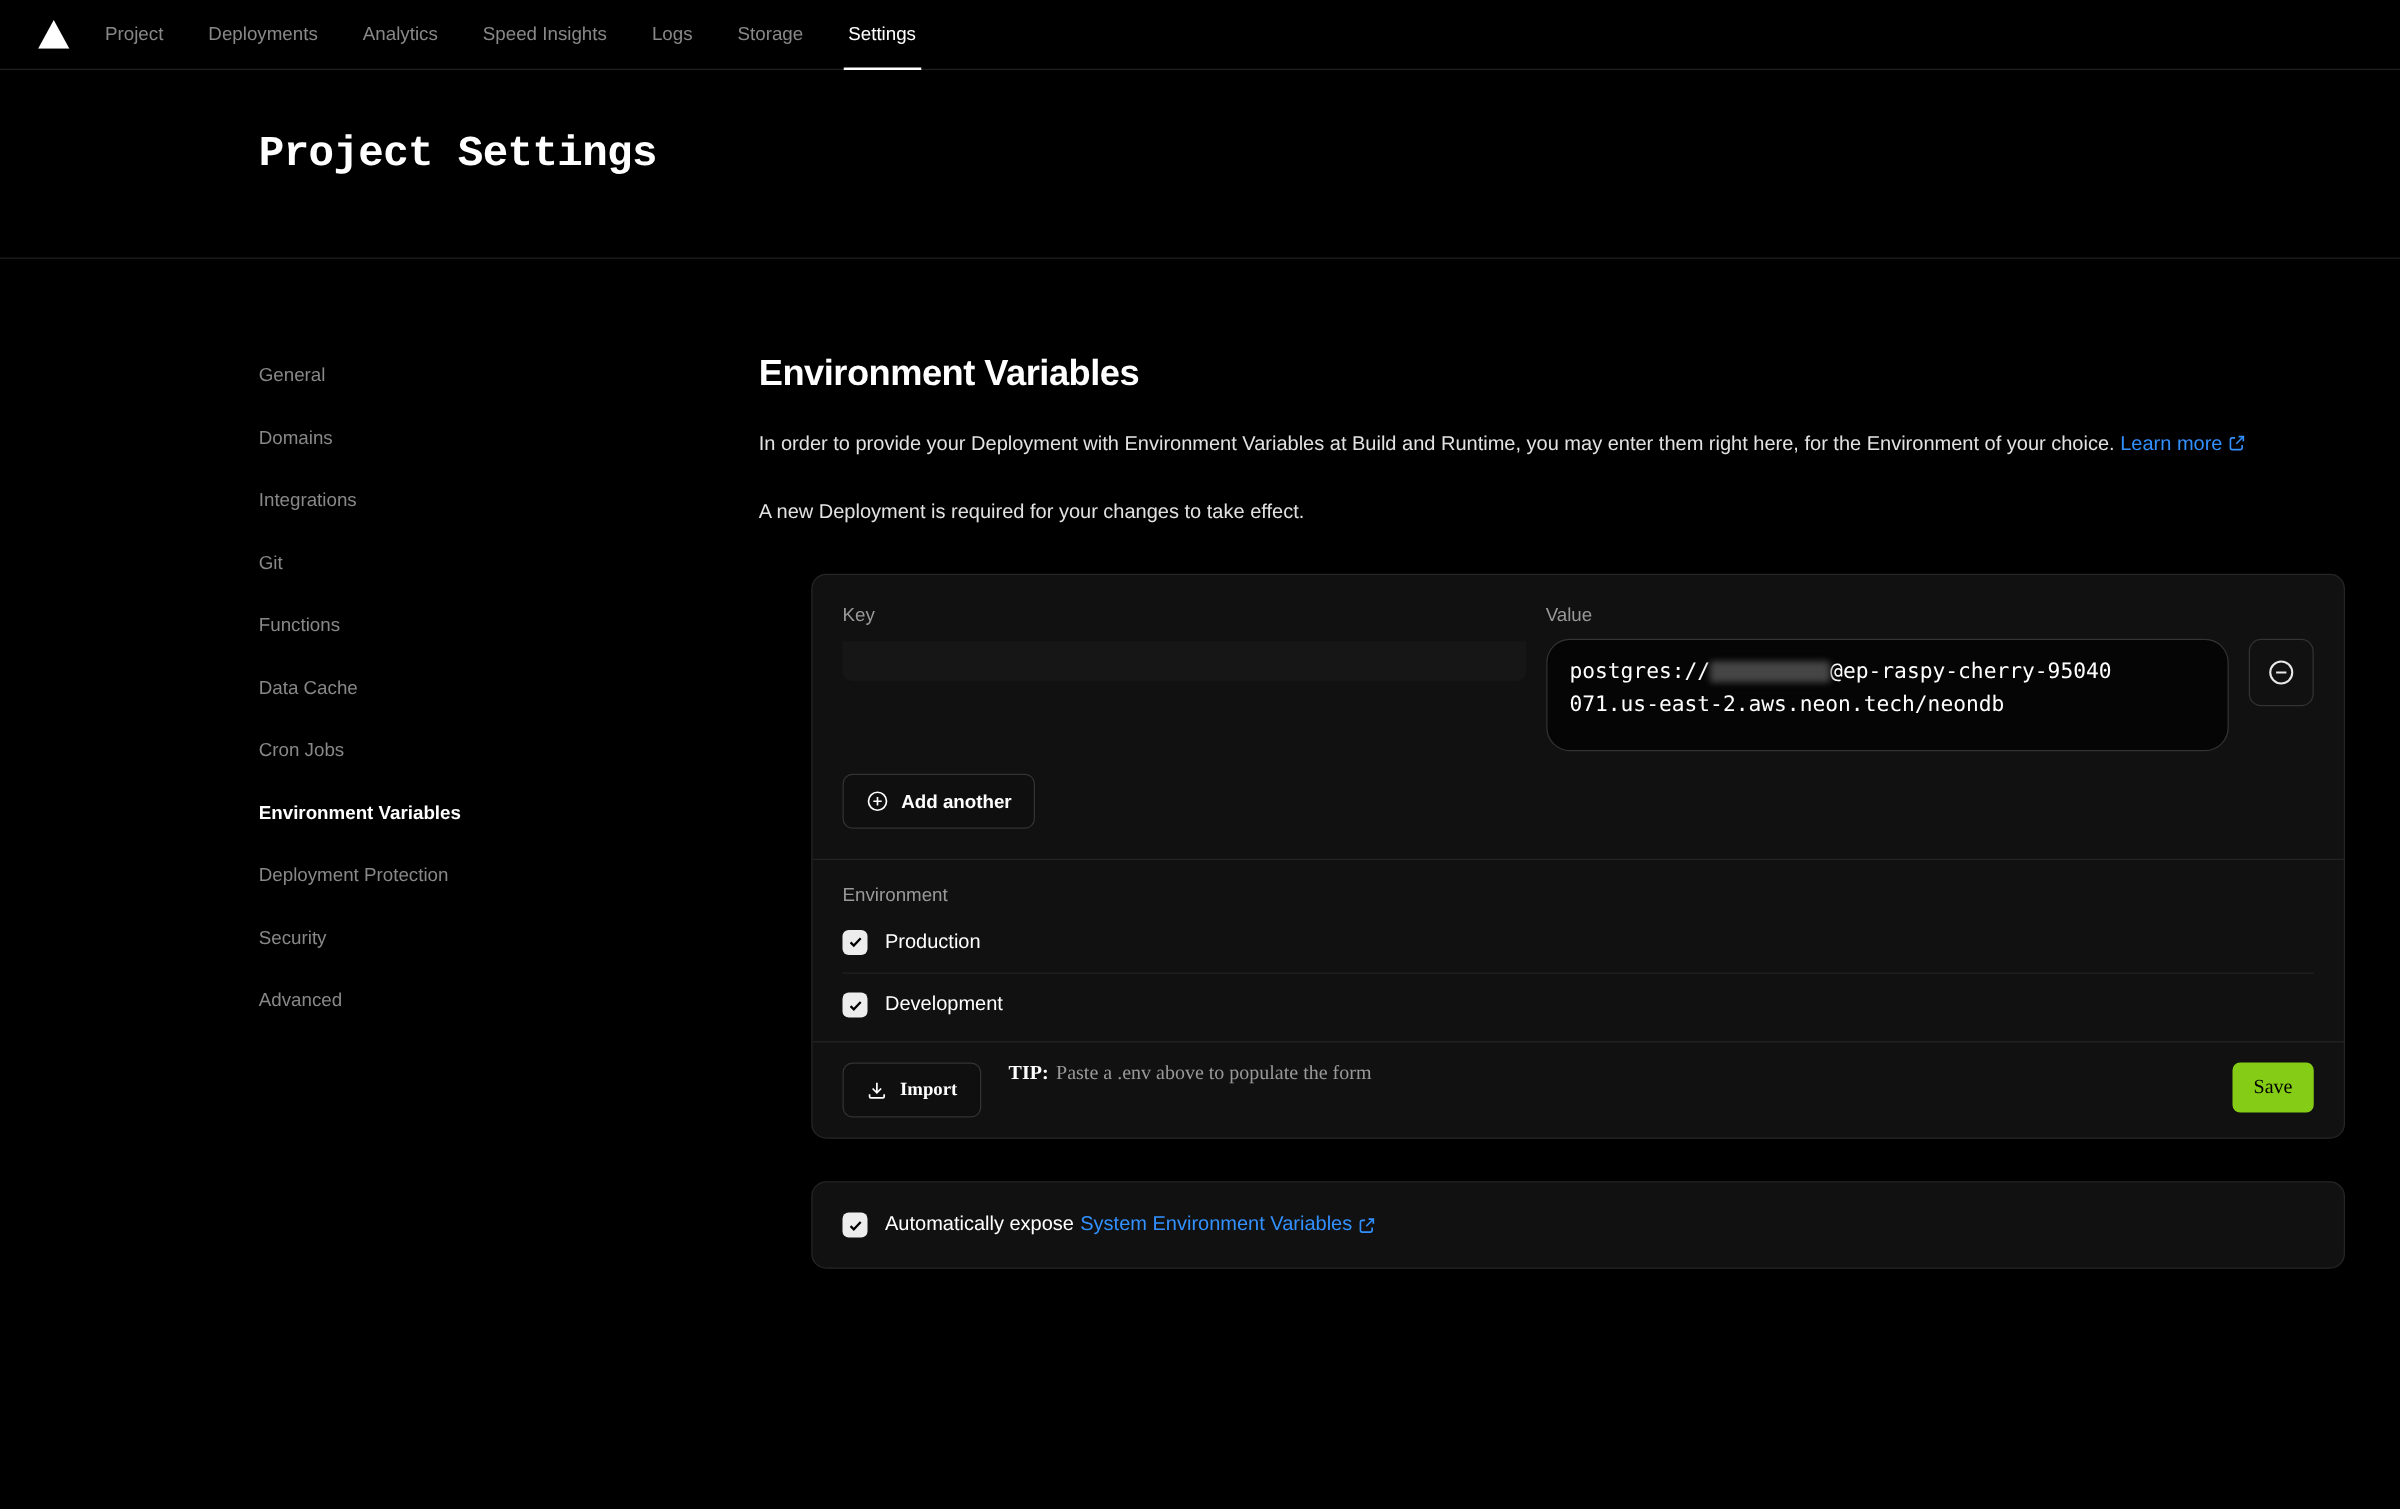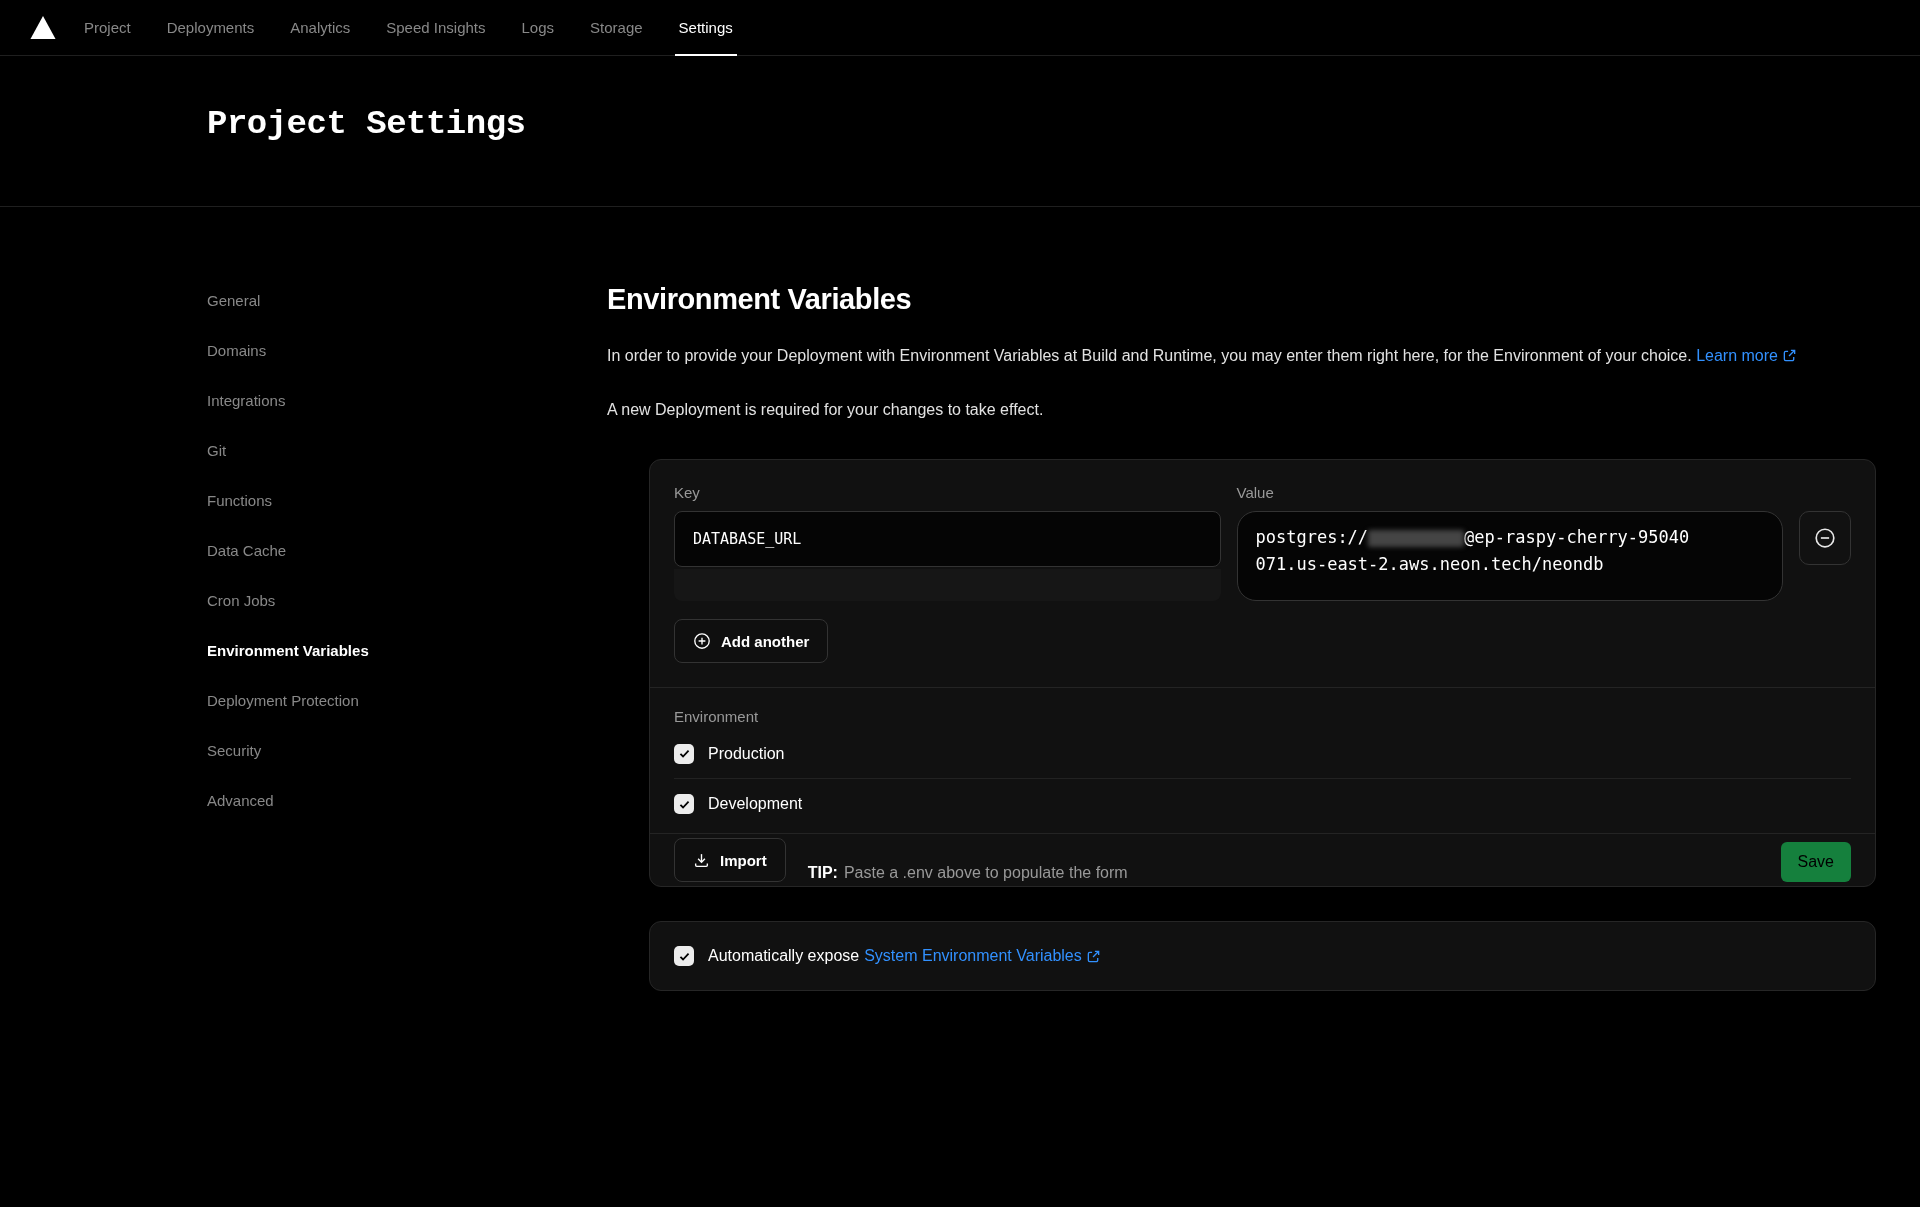--- a/index.html
+++ b/index.html
@@ -91,26 +91,26 @@
   .env-row { display:flex; align-items:center; height:50px; }
   .env-row:not(:last-child) { border-bottom:1px solid #222; }
   .checkbox {
     width:20px; height:20px; background:#ededed; border-radius:5px; margin-right:14px;
     display:flex; align-items:center; justify-content:center; cursor:pointer; flex-shrink:0;
   }
   .env-name { font-size:16px; color:#fff; }
   .custom-branch { margin-left:26px; font-size:16px; }
 
   .card-footer {
-    border-top:1px solid #242424; padding:4px 24px; display:flex; align-items:flex-end;
+    border-top:1px solid #242424; padding:16px 24px; display:flex; align-items:flex-start;font-family:Liberation Serif, serif;
   }
   .tip { margin-left:22px; font-size:16px; color:#999; }
   .tip b { color:#fff; font-weight:700; margin-right:6px; }
   .save-btn {
-    margin-left:auto; height:40px; padding:0 17px; background:#15803d; color:#000;
+    margin-left:auto; height:40px; padding:0 17px; background:#84cc16; color:#000;
     border:none; border-radius:6px; font-size:16px; font-weight:500; cursor:pointer;
     font-family:inherit;
   }
 
   .card2 {
     margin-top:34px; height:70px; display:flex; align-items:center; padding:10px 24px;
     font-size:16px;
   }
   .card2 .text { margin-right:5px; }
 
@@ -168,21 +168,20 @@
 
     <p class="note">A new Deployment is required for your changes to take effect.</p>
 
     <section class="card">
       <div class="form-grid">
         <div class="field-label">Key</div>
         <div class="field-label">Value</div>
         <div></div>
 
         <div>
-          <input class="key-input mono" type="text" readonly="" value="DATABASE_URL" style="">
           <div class="key-extra"></div>
         </div>
 
         <div class="value-box mono">
           <span>postgres://</span><span class="redacted"></span><span>@ep-raspy-cherry-95040</span>
           <span style="display:block">071.us-east-2.aws.neon.tech/neondb</span>
         </div>
 
         <button class="minus-btn">
           <span>

